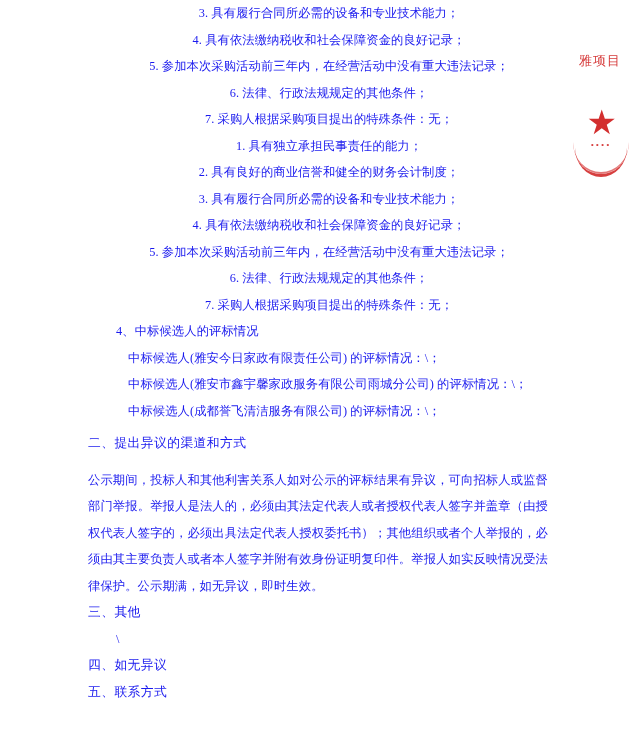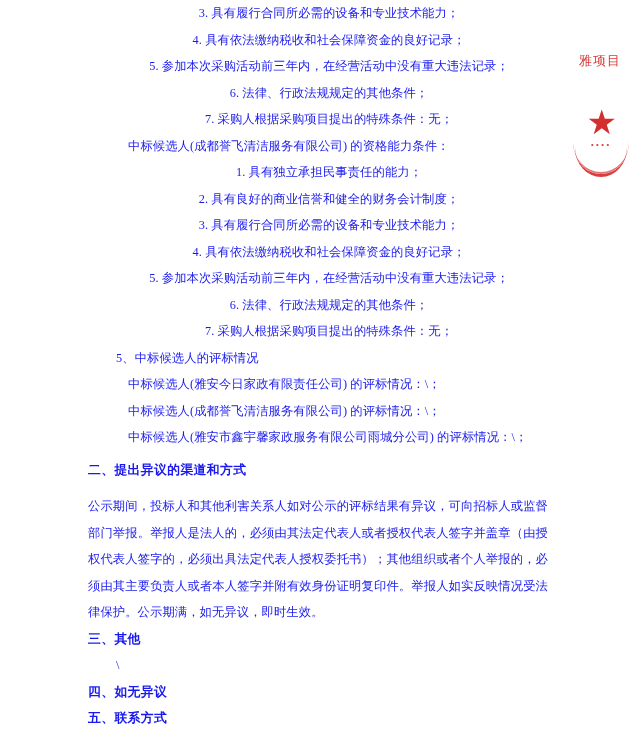--- a/index.html
+++ b/index.html
@@ -35,21 +35,21 @@
     font-size: 12.3px;
     line-height: 26.5px;
     color: #1a1aee;
     white-space: pre-wrap;
     letter-spacing: 0.1px;
   }
   p.indent1 { text-indent: 0; text-align: center; }
   p.indent2 { padding-left: 28px; }
   p.indent3 { padding-left: 40px; }
   p.heading {
-    font-weight: bold;
+    font-weight: normal;
     font-size: 12.8px;
     color: #1a1aee;
     letter-spacing: 0.4px;
   }
   p.para {
     text-align: justify;
     text-justify: inter-ideograph;
     padding-right: 22px;
     text-indent: 0;
   }
@@ -133,32 +133,31 @@
     <div class="stamp-dots">••••</div>
   </div>
 
   <div class="body-col">
 
     <p class="indent1">3. 具有履行合同所必需的设备和专业技术能力；</p>
     <p class="indent1">4. 具有依法缴纳税收和社会保障资金的良好记录；</p>
     <p class="indent1">5. 参加本次采购活动前三年内，在经营活动中没有重大违法记录；</p>
     <p class="indent1">6. 法律、行政法规规定的其他条件；</p>
     <p class="indent1">7. 采购人根据采购项目提出的特殊条件：无；</p>
-    <p class="indent3">中标候选人(成都誉飞清洁服务有限公司) 的资格能力条件：</p>
     <p class="indent1">1. 具有独立承担民事责任的能力；</p>
     <p class="indent1">2. 具有良好的商业信誉和健全的财务会计制度；</p>
     <p class="indent1">3. 具有履行合同所必需的设备和专业技术能力；</p>
     <p class="indent1">4. 具有依法缴纳税收和社会保障资金的良好记录；</p>
     <p class="indent1">5. 参加本次采购活动前三年内，在经营活动中没有重大违法记录；</p>
     <p class="indent1">6. 法律、行政法规规定的其他条件；</p>
     <p class="indent1">7. 采购人根据采购项目提出的特殊条件：无；</p>
-    <p class="indent2">5、中标候选人的评标情况</p>
+    <p class="indent2">4、中标候选人的评标情况</p>
     <p class="indent3">中标候选人(雅安今日家政有限责任公司) 的评标情况：\；</p>
+    <p class="indent3">中标候选人(雅安市鑫宇馨家政服务有限公司雨城分公司) 的评标情况：\；</p>
     <p class="indent3">中标候选人(成都誉飞清洁服务有限公司) 的评标情况：\；</p>
-    <p class="indent3">中标候选人(雅安市鑫宇馨家政服务有限公司雨城分公司) 的评标情况：\；</p>
 
     <div class="gap-sm"></div>
     <p class="heading">二、提出异议的渠道和方式</p>
     <div class="gap-md"></div>
     <p class="para">公示期间，投标人和其他利害关系人如对公示的评标结果有异议，可向招标人或监督部门举报。举报人是法人的，必须由其法定代表人或者授权代表人签字并盖章（由授权代表人签字的，必须出具法定代表人授权委托书）；其他组织或者个人举报的，必须由其主要负责人或者本人签字并附有效身份证明复印件。举报人如实反映情况受法律保护。公示期满，如无异议，即时生效。</p>
 
     <p class="heading">三、其他</p>
     <p class="indent2">\</p>
 
     <p class="heading">四、如无异议</p>

